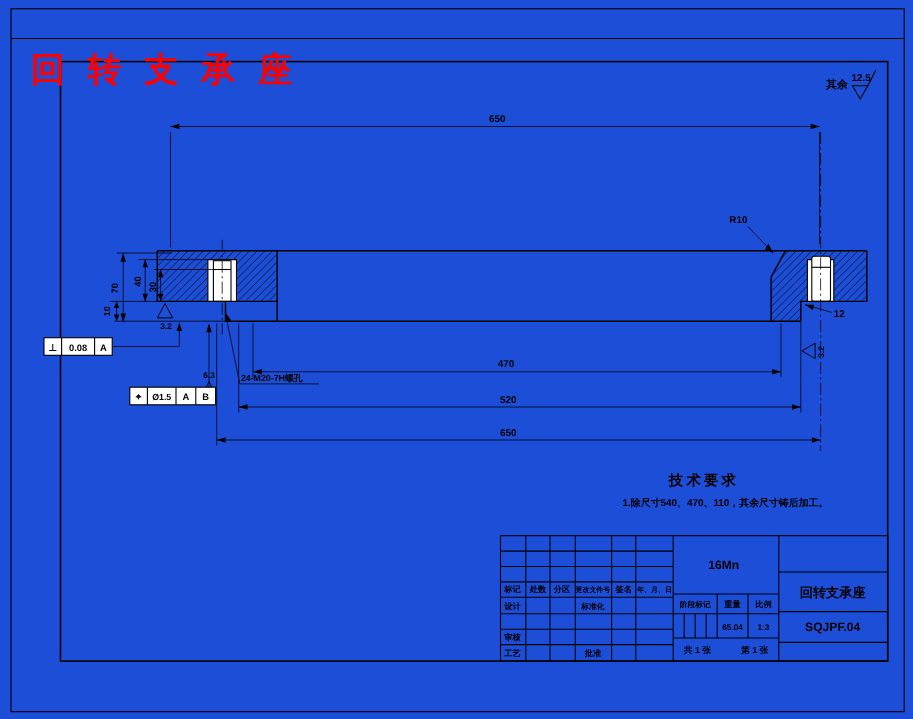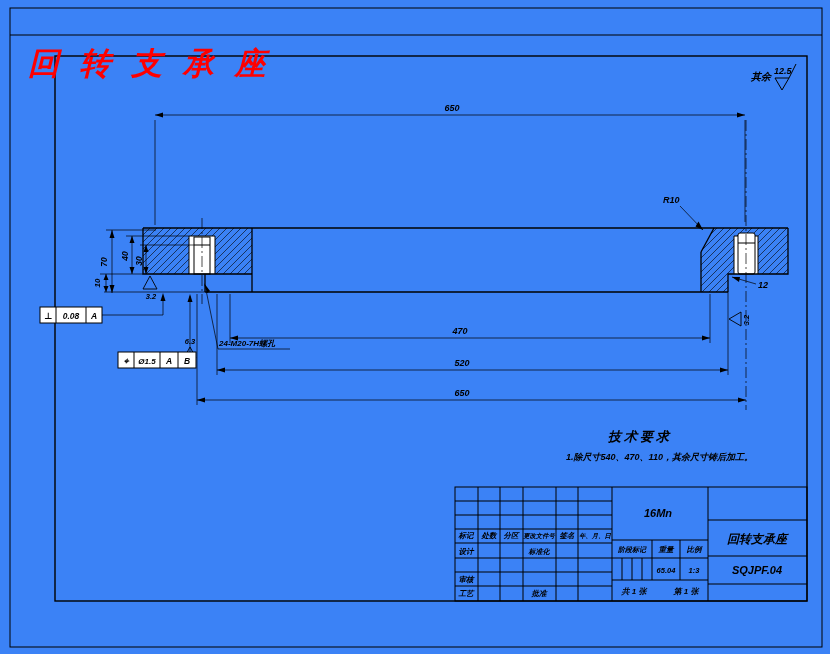--- a/index.html
+++ b/index.html
@@ -1,17 +1,17 @@
 <!DOCTYPE html>
 <html><head>
 <meta charset="utf-8">
 <style>
   html,body{margin:0;padding:0;background:#ffffff;}
-  #sheet{position:relative;width:830px;height:654px;background:#3b82f6;overflow:hidden;
-         font-family:"Liberation Sans","DejaVu Sans",sans-serif;font-style:italic;}
+  #sheet{position:relative;width:830px;height:654px;background:#1d4ed8;overflow:hidden;
+         font-family:"Liberation Sans","DejaVu Sans",sans-serif;}
   svg text{font-family:"Liberation Sans","DejaVu Sans",sans-serif;fill:#000;}
   .red-title{font-weight:bold;fill:#ff0000;letter-spacing:6px;}
 </style>
 </head>
 <body>
 
 <div id="sheet">
 <svg width="830" height="654" viewBox="0 0 830 654">
   <defs>
     <pattern id="hatch" patternUnits="userSpaceOnUse" width="7" height="7">

